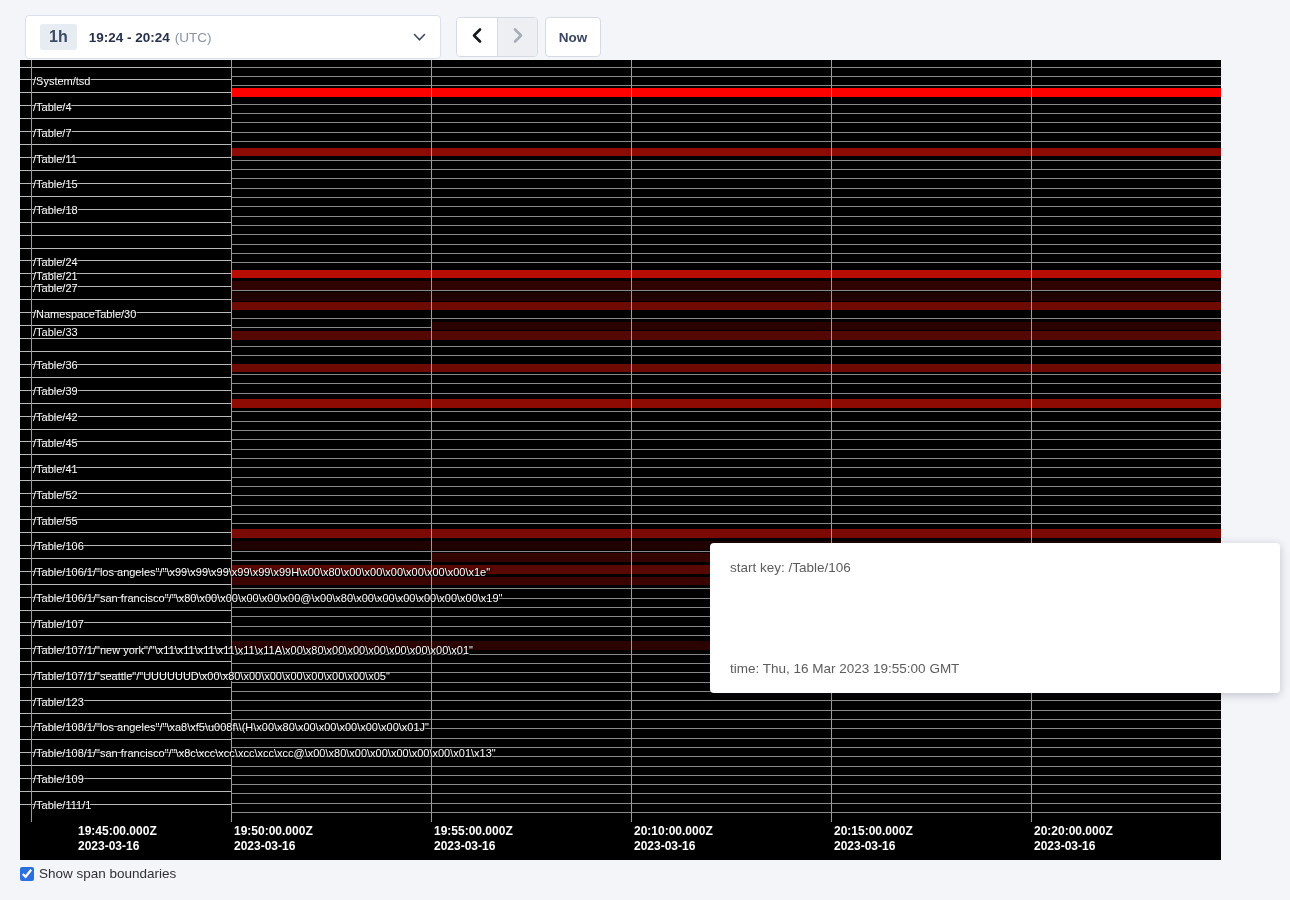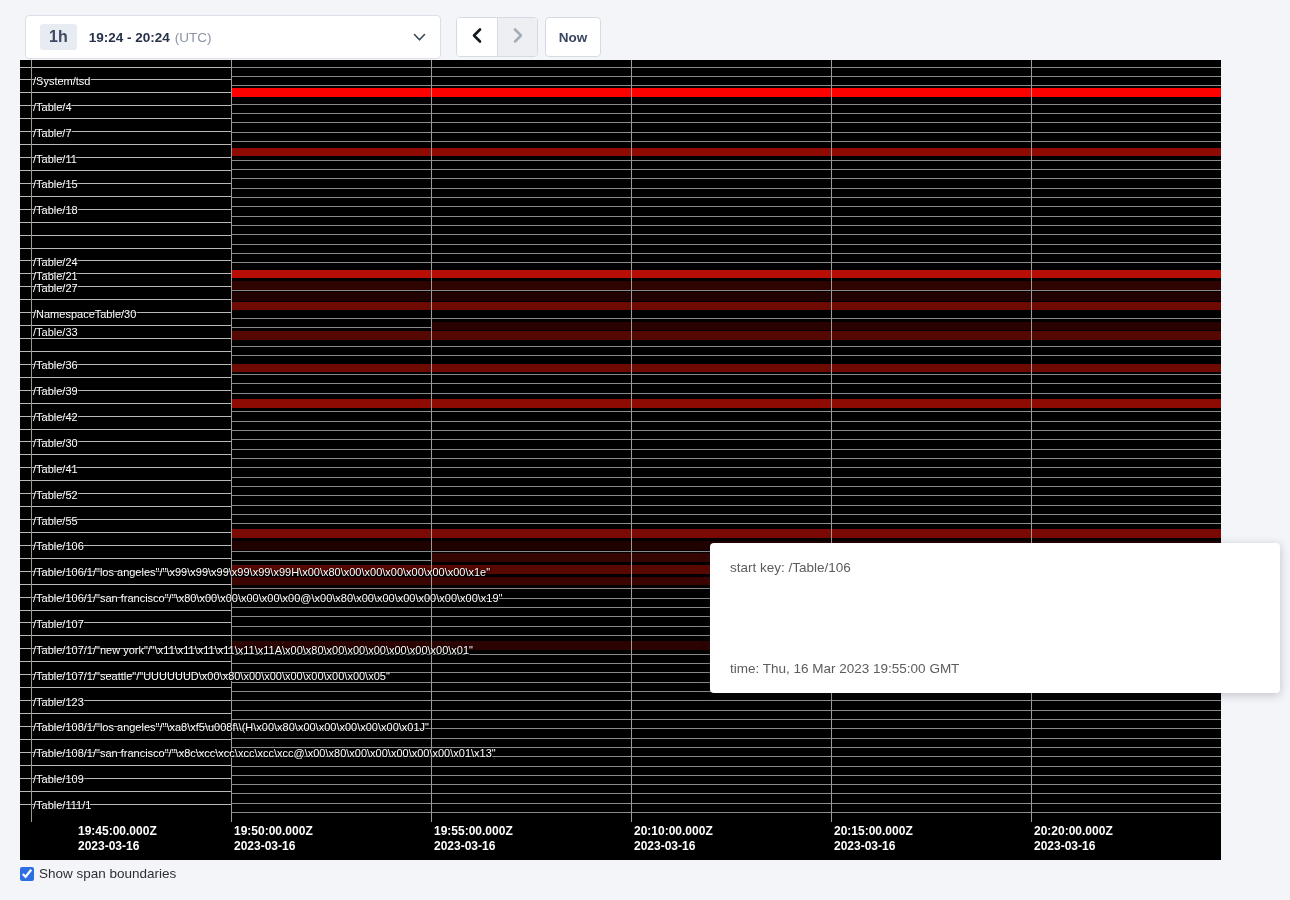--- a/index.html
+++ b/index.html
@@ -283,21 +283,21 @@
     <div class="span-label" style="top: 118px;">/Table/15</div>
     <div class="span-label" style="top: 144px;">/Table/18</div>
     <div class="span-label" style="top: 170px; margin-top: 40px;">/Table/21</div>
     <div class="span-label" style="top: 196px;">/Table/24</div>
     <div class="span-label" style="top: 222px;">/Table/27</div>
     <div class="span-label" style="top: 248px;">/NamespaceTable/30</div>
     <div class="span-label" style="top: 266px;">/Table/33</div>
     <div class="span-label" style="top: 299px;">/Table/36</div>
     <div class="span-label" style="top: 325px;">/Table/39</div>
     <div class="span-label" style="top: 351px;">/Table/42</div>
-    <div class="span-label" style="top: 377px;">/Table/30</div>
+    <div class="span-label" style="top: 377px;">/Table/45</div>
     <div class="span-label" style="top: 403px;">/Table/41</div>
     <div class="span-label" style="top: 429px;">/Table/52</div>
     <div class="span-label" style="top: 455px;">/Table/55</div>
     <div class="span-label" style="top: 480px;">/Table/106</div>
     <div class="span-label" style="top: 506px;">/Table/106/1/"los angeles"/"\x99\x99\x99\x99\x99\x99H\x00\x80\x00\x00\x00\x00\x00\x00\x1e"</div>
     <div class="span-label" style="top: 532px;">/Table/106/1/"san francisco"/"\x80\x00\x00\x00\x00\x00@\x00\x80\x00\x00\x00\x00\x00\x00\x19"</div>
     <div class="span-label" style="top: 558px;">/Table/107</div>
     <div class="span-label" style="top: 584px;">/Table/107/1/"new york"/"\x11\x11\x11\x11\x11\x11A\x00\x80\x00\x00\x00\x00\x00\x00\x01"</div>
     <div class="span-label" style="top: 610px;">/Table/107/1/"seattle"/"UUUUUUD\x00\x80\x00\x00\x00\x00\x00\x00\x05"</div>
     <div class="span-label" style="top: 636px;">/Table/123</div>

